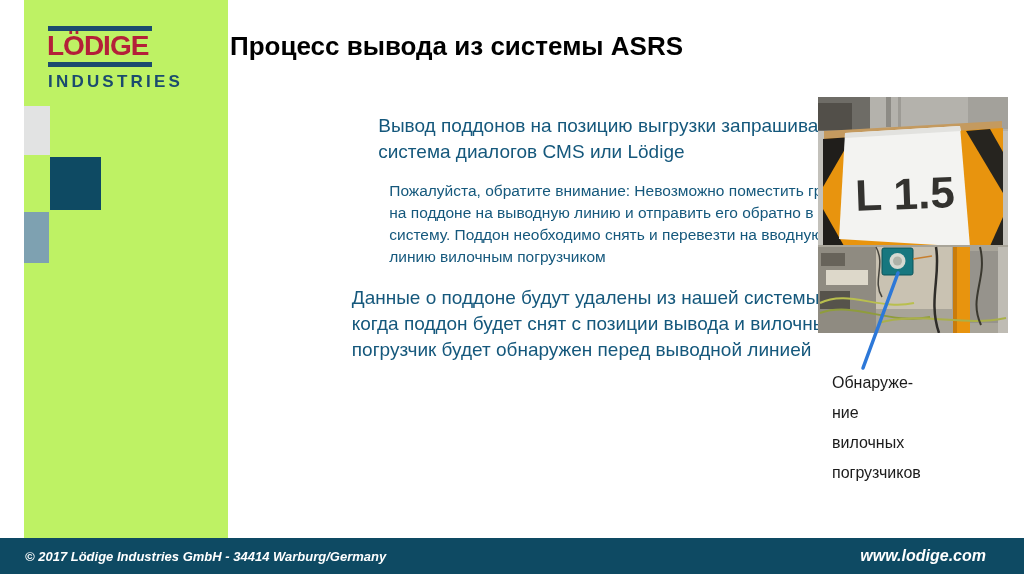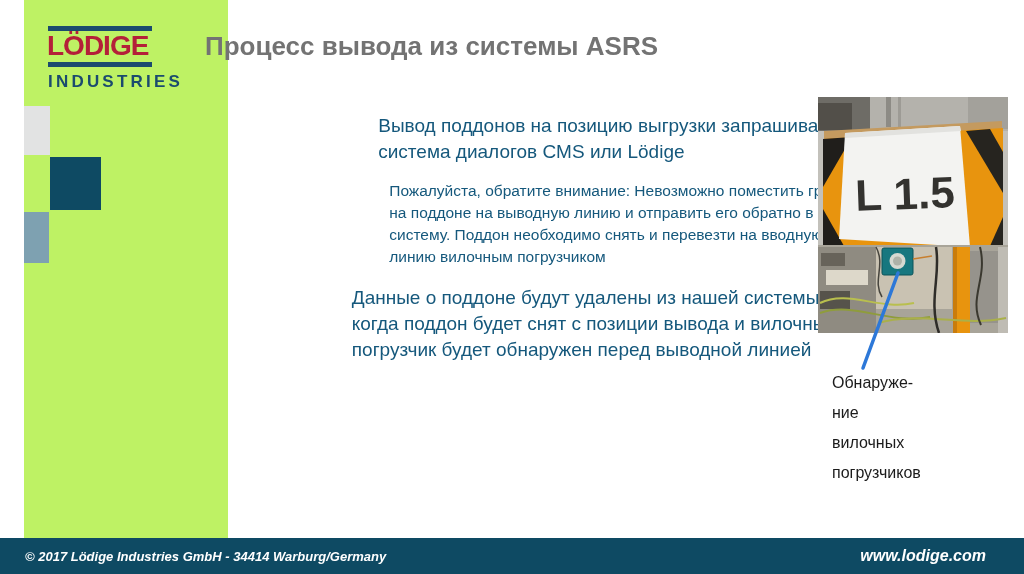--- a/index.html
+++ b/index.html
@@ -29,22 +29,22 @@
     letter-spacing:-1px; line-height:30px; margin:0 0 0 -1px;
   }
   .logo-bar-bottom { margin-top:1px; }
   .logo-sub {
     font-size:17px; font-weight:bold; color:#1b4b6e;
     letter-spacing:3.2px; margin-top:5px; white-space:nowrap;
   }
 
   
   .page-title {
-    position:absolute; left:205px; top:30px;
-    font-size:26px; font-weight:bold; color:#737373; line-height:32px;
+    position:absolute; left:230px; top:30px;
+    font-size:26px; font-weight:bold; color:#000000; line-height:32px;
   }
 
   
   .bullets { position:absolute; left:237px; top:97px; width:600px; }
   .bullet { display:flex; align-items:flex-end; margin-bottom:1px;flex-direction:column; }
   .bullet .marker {
     flex:none; width:7px; height:7px; background:#15587c; margin-top:9px;
   }
   .bullet .btext {
     margin-left:18px; font-size:19px; line-height:26px; color:#15587c;

